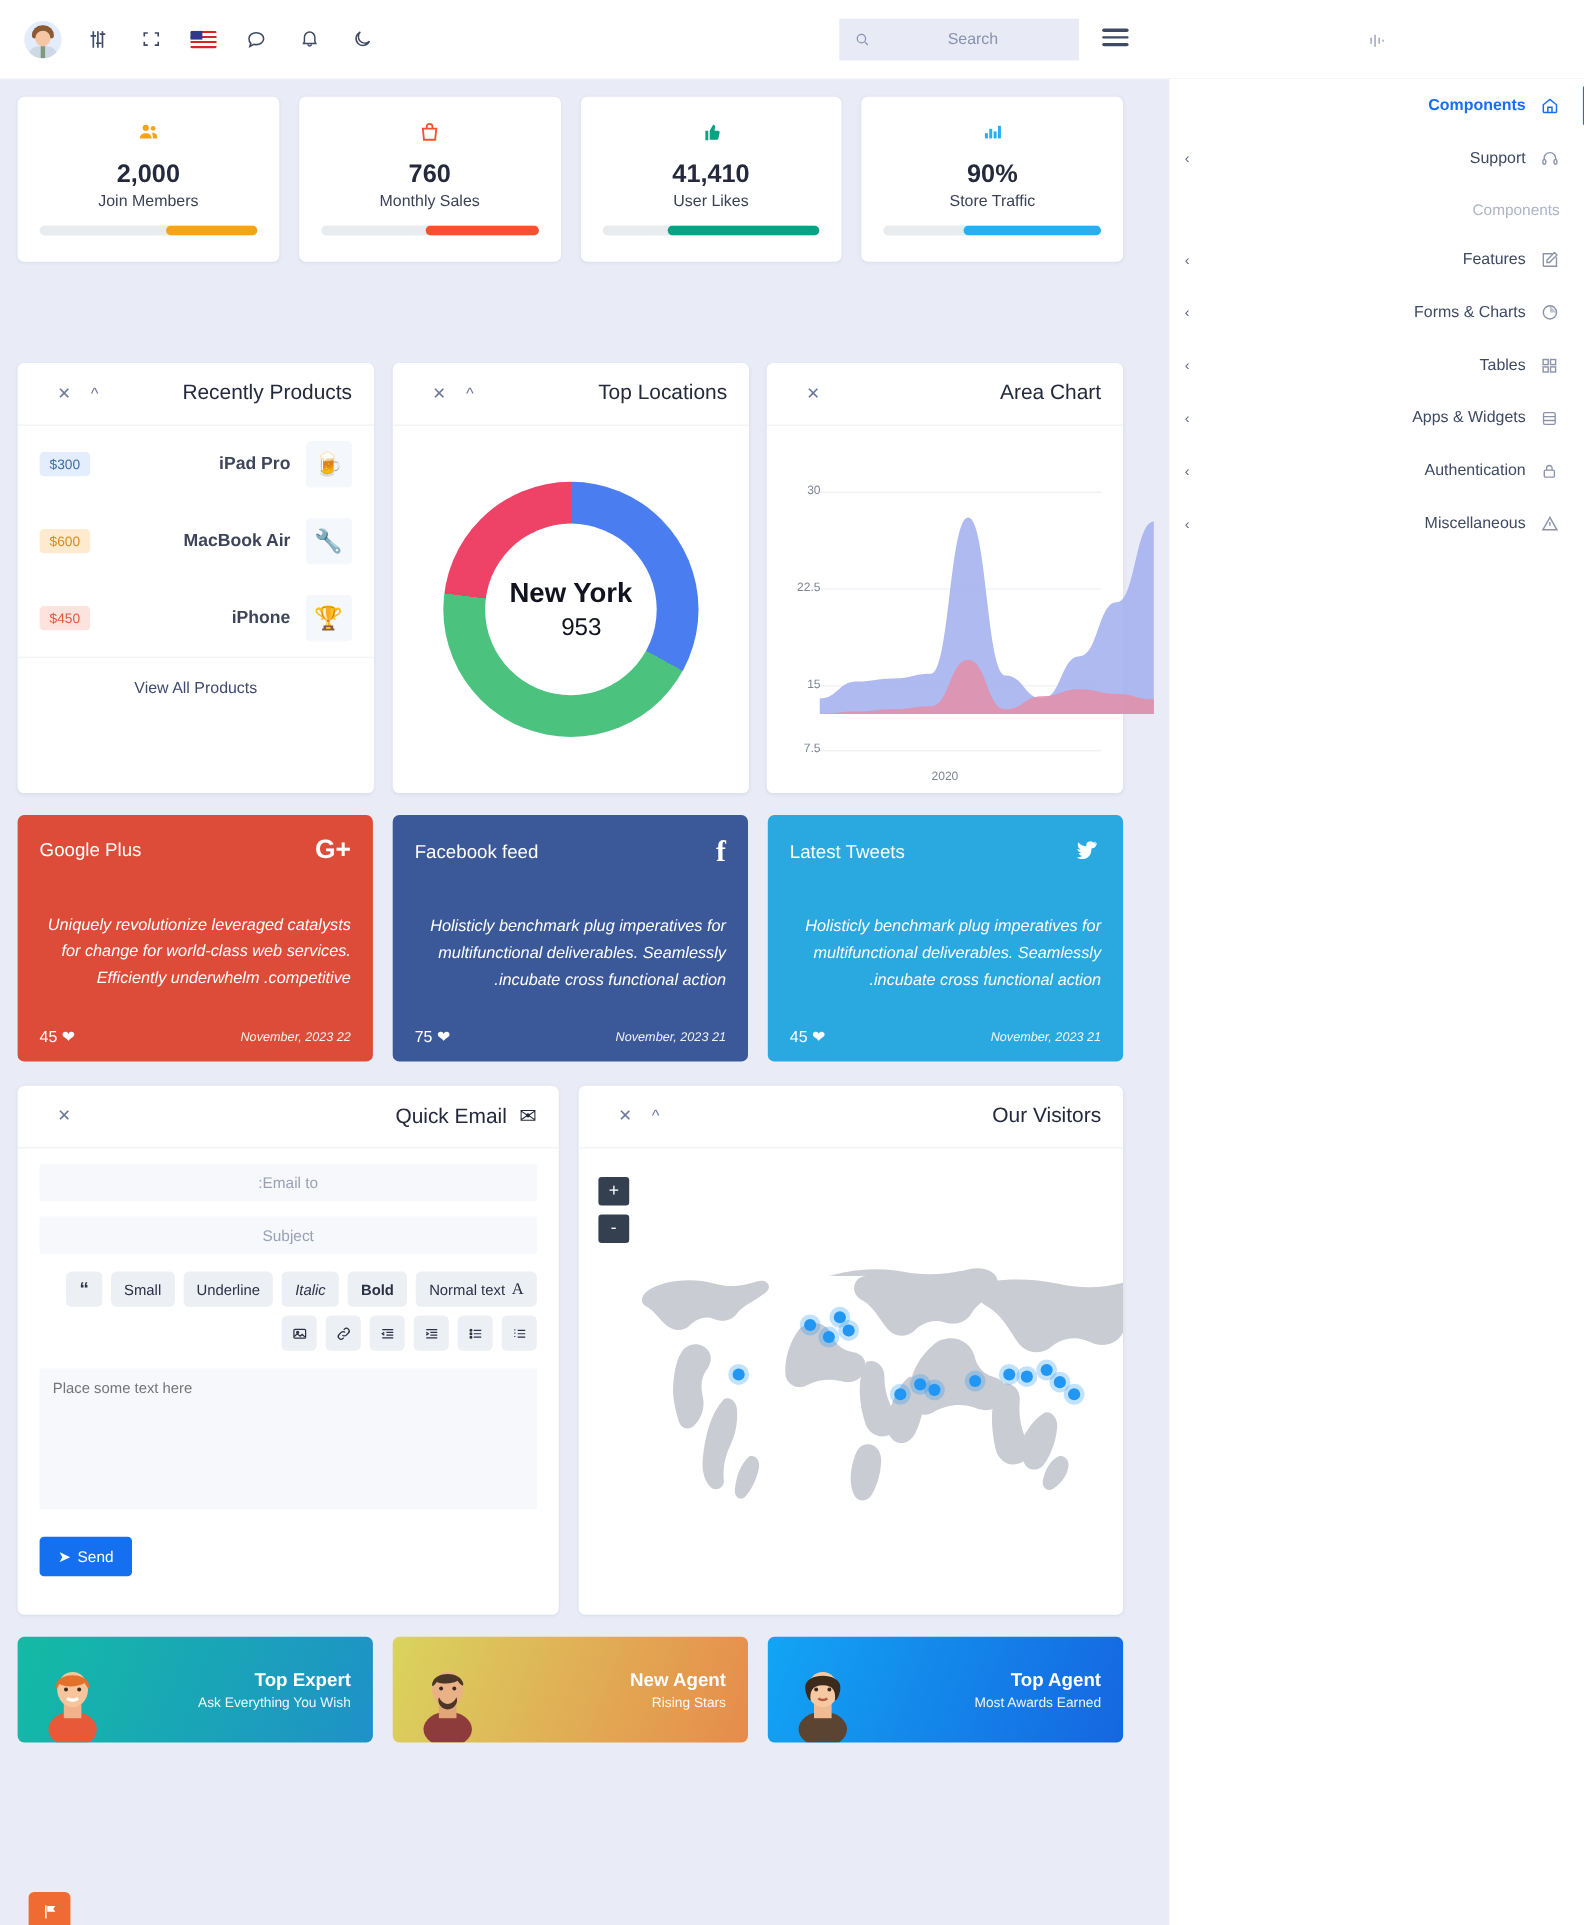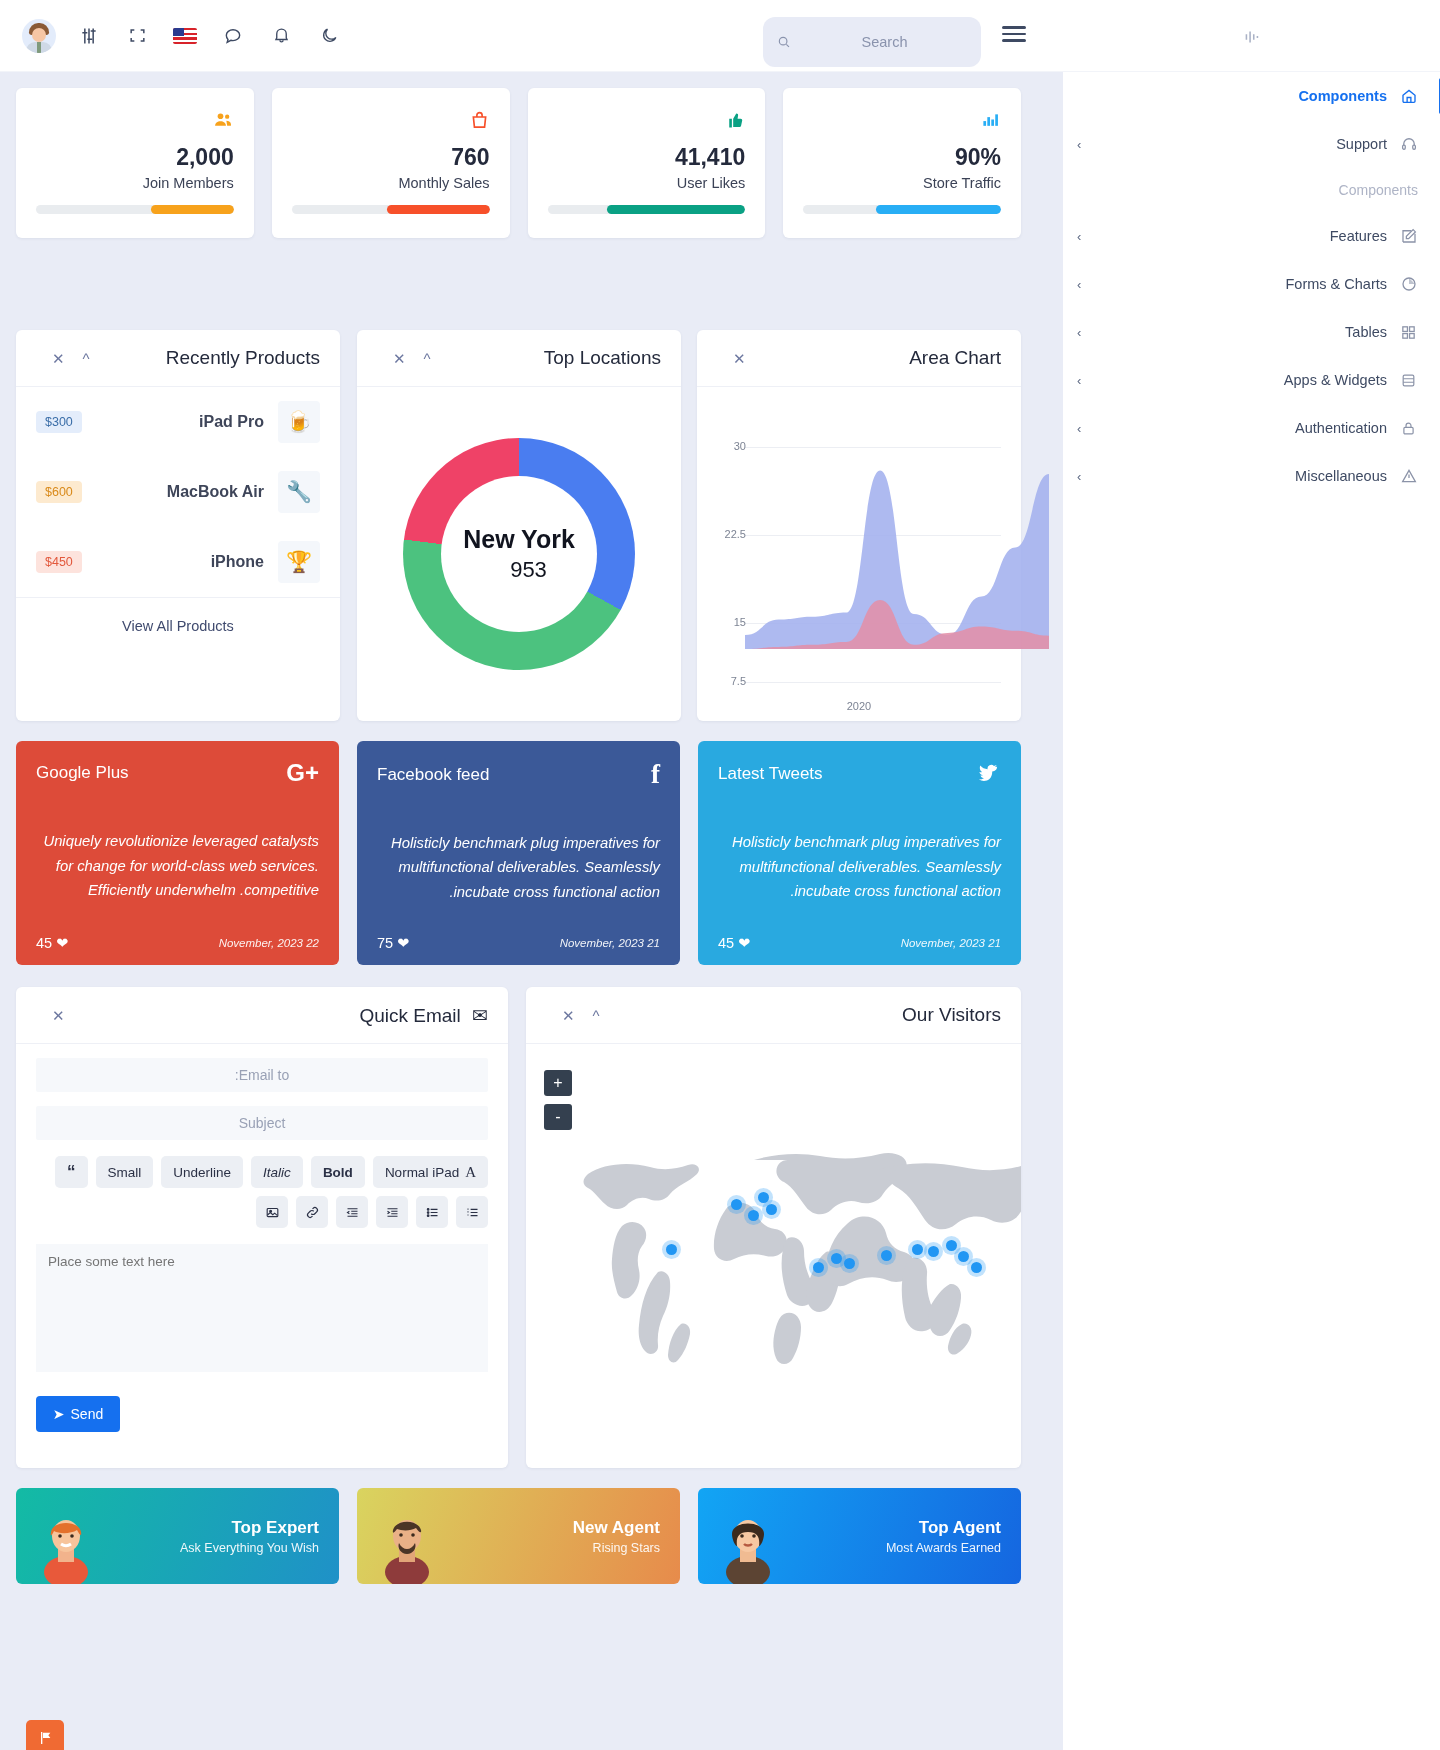--- a/index.html
+++ b/index.html
@@ -34,22 +34,22 @@
   }
   .flag {
     width: 24px; height: 16px; position: relative; overflow: hidden;
     border-radius: 2px; background: #f0f0f0;
   }
   .flag .stripes { position: absolute; inset: 0;
     background: repeating-linear-gradient(to bottom,#d8232a 0 2.3px,#ffffff 2.3px 4.6px); }
   .flag .canton { position: absolute; left: 0; top: 0; width: 11px; height: 8.6px; background: #2a3b8f; }
 
   .search-wrap {
-    position: absolute; left: 763px; top: 17px; width: 218px; height: 50px;
-    background: #e8ebf6; border-radius: 12px; display: flex; align-items: center;
+    position: absolute; left: 763px; top: 17px; width: 218px; height: 38px;
+    background: #e8ebf6; border-radius: 0; display: flex; align-items: center;
   }
   .search-wrap .mag { margin-left: 14px; color:#8a93ad; display:flex; }
   .search-input {
     flex: 1; border: 0; outline: 0; background: transparent;
     text-align: center; font-size: 14.5px; color: #5d6780;
     font-family: "Liberation Sans", sans-serif; padding-right: 26px;
   }
   .search-input::placeholder { color: #8a93ad; }
   .hamburger { position: absolute; left: 1002px; top: 26px; width: 24px; }
   .hamburger span { display:block; height:2.6px; background:#3e4a63; border-radius:2px; margin-bottom:4px; }
@@ -91,21 +91,21 @@
     height: 57px; display:flex; align-items:center; justify-content:flex-end;
     padding: 0 20px; border-bottom: 1px solid #eef0f6; position: relative;
   }
   .card-title { font-size: 19px; color: #242a3c; }
   .head-tools { position:absolute; left: 36px; top: 50%; transform: translateY(-50%); display:flex; gap:18px; }
   .head-tools .t { color:#6d78a0; font-size: 15px; cursor: pointer; line-height: 1; }
 
   
   .stats { position:absolute; left:16px; top:16px; width:1005px; height:150px; display:flex; gap:18px; }
   .stat { flex:1; background:#fff; border-radius:6px; box-shadow:0 1px 3px rgba(40,50,90,.07);
-          padding: 22px 20px 0; display:flex; flex-direction:column; align-items:flex-end; }
+          padding: 22px 20px 0; display:flex; flex-direction:column; align-items:center; }
   .stat .sicon { font-size: 21px; line-height:1; height: 26px; }
   .stat .sval { font-size: 23px; font-weight: bold; color:#242a3c; margin-top: 8px; }
   .stat .slab { font-size: 14.5px; color:#3b4256; margin-top: 4px; }
   .bar { margin-top: 14px; width: 100%; height: 9px; border-radius: 5px; background:#e9ecef;
          display:flex; justify-content:flex-end; overflow:hidden; }
   .bar i { display:block; height:9px; border-radius:5px; }
 
   
   .prod-card { position:absolute; left:16px; top:258px; width:324px; height:391px; }
   .prod-row { height: 70px; display:flex; align-items:center; padding: 0 20px; }
@@ -547,21 +547,21 @@
       <input class="field" placeholder=":Email to" style="">
       <input class="field" placeholder="Subject" style="">
 
       <div class="tb-row">
         <div class="tb-btn" style="font-size:17px;font-weight:bold">“</div>
         <div class="tb-btn">Small</div>
         <div class="tb-btn">Underline</div>
         <div class="tb-btn" style="font-style:italic">Italic</div>
         <div class="tb-btn" style="font-weight:bold">Bold</div>
         <div class="tb-btn">
-          <span>Normal iPad</span>
+          <span>Normal text</span>
           <span style="margin-left:6px;font-family:'Liberation Serif',serif;font-size:15px">A</span>
         </div>
       </div>
 
       <div class="tb-row2">
         <div class="tb-sq">
           <svg width="15" height="15" viewBox="0 0 24 24" fill="none" stroke="currentColor" stroke-width="1.8">
               <rect x="3.5" y="5.5" width="17" height="13" rx="1.5"></rect>
               <circle cx="9" cy="10" r="1.5" fill="currentColor"></circle>
               <path d="M4 16l4.5-4 4 3.5 3-2.5 4 3.5"></path>

